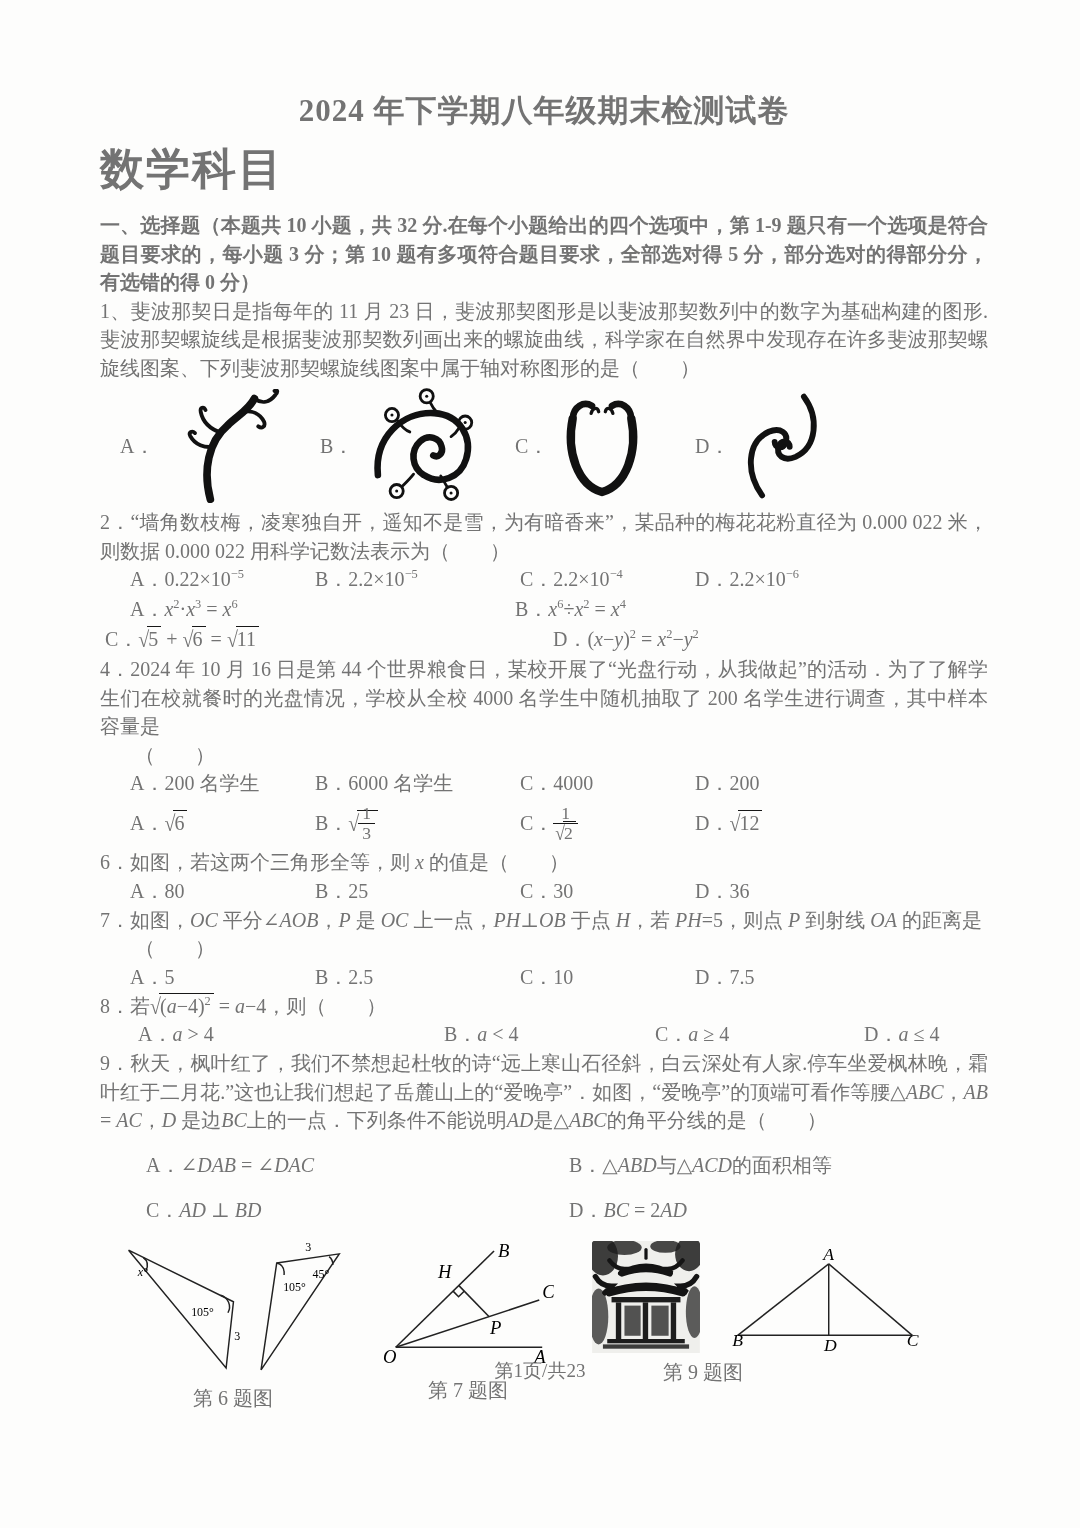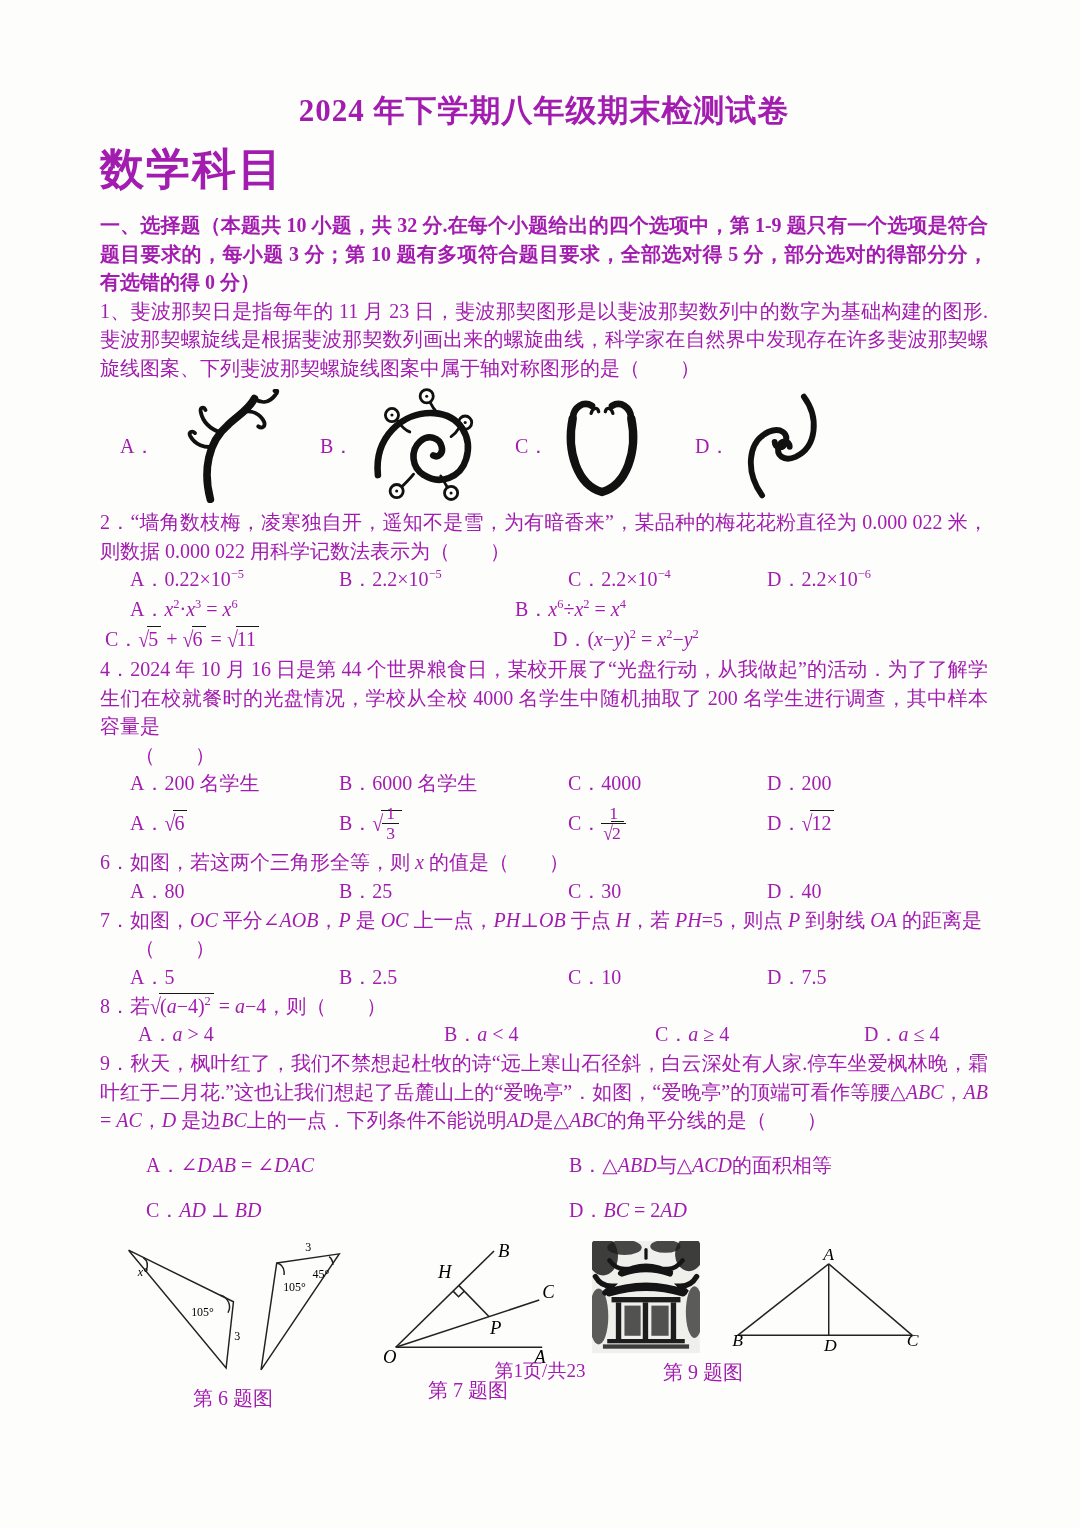--- a/index.html
+++ b/index.html
@@ -1,33 +1,33 @@
 <!DOCTYPE html>
 <html><head>
 <meta charset="utf-8">
 <style>
   html,body{margin:0;padding:0;background:#ffffff;}
   .page{
     position:relative;
     width:1080px;height:1528px;
     margin:0 auto;
     background:#fdfdfc;
-    color:#a21caf;
+    color:#737373;
     font-family:"Liberation Serif","DejaVu Serif",serif;
     box-sizing:border-box;
     padding:90px 92px 0 100px;
     overflow:hidden;
   }
   .title{font-size:31px;font-weight:700;text-align:center;margin:0 0 8px 0;letter-spacing:1px;}
   .subject{font-size:44px;font-weight:700;text-align:left;margin:0 0 12px 0;letter-spacing:2px;}
   p.line{margin:0;font-size:20px;line-height:28.5px;text-align:justify;}
   .intro{font-weight:700;}
   .paren-line{padding-left:35px;}
   
-  .opts{display:grid;grid-template-columns:185px 205px 175px 1fr;padding-left:30px;font-size:20px;line-height:29px;margin:0;gap:24px;}
+  .opts{display:grid;grid-template-columns:185px 205px 175px 1fr;padding-left:30px;font-size:20px;line-height:29px;margin:0;}
   .opts-wide{display:grid;grid-template-columns:306px 211px 209px 1fr;padding-left:38px;font-size:20px;line-height:29px;margin:0;}
   .opts2{display:grid;grid-template-columns:385px 1fr;padding-left:30px;font-size:20px;line-height:30px;margin:0;}
   .opts2b{display:grid;grid-template-columns:410px 1fr;padding-left:5px;font-size:20px;line-height:31px;margin:0;gap:38px;}
   .opts9{display:grid;grid-template-columns:423px 1fr;padding-left:30px;font-size:20px;line-height:29px;margin:16px;}
   .opts5{align-items:center;height:50px;}
   sup{font-size:0.62em;line-height:0;}
   i{font-style:italic;}
   
   .r{display:inline-block;transform:scaleY(1.12);margin-right:-2px;}
   .rd{border-top:1.6px solid #171717;padding:1px 3px 0 1px;}
@@ -153,21 +153,21 @@
     <span>B．<span class="r">√</span><span class="rd"><span class="frac"><span class="num">1</span><span class="den">3</span></span></span></span>
     <span>C．<span class="frac"><span class="num">1</span><span class="den"><span class="r">√</span><span class="rd">2</span></span></span></span>
     <span>D．<span class="r">√</span><span class="rd">12</span></span>
   </div>
 
   <p class="line">6．如图，若这两个三角形全等，则 <i>x</i> 的值是（　　）</p>
   <div class="opts">
     <span>A．80</span>
     <span>B．25</span>
     <span>C．30</span>
-    <span>D．40</span>
+    <span>D．36</span>
   </div>
 
   <p class="line">7．如图，<i>OC</i> 平分∠<i>AOB</i>，<i>P</i> 是 <i>OC</i> 上一点，<i>PH</i>⊥<i>OB</i> 于点 <i>H</i>，若 <i>PH</i>=5，则点 <i>P</i> 到射线 <i>OA</i> 的距离是</p>
   <p class="line paren-line">（　　）</p>
   <div class="opts">
     <span>A．5</span>
     <span>B．2.5</span>
     <span>C．10</span>
     <span>D．7.5</span>
   </div>

